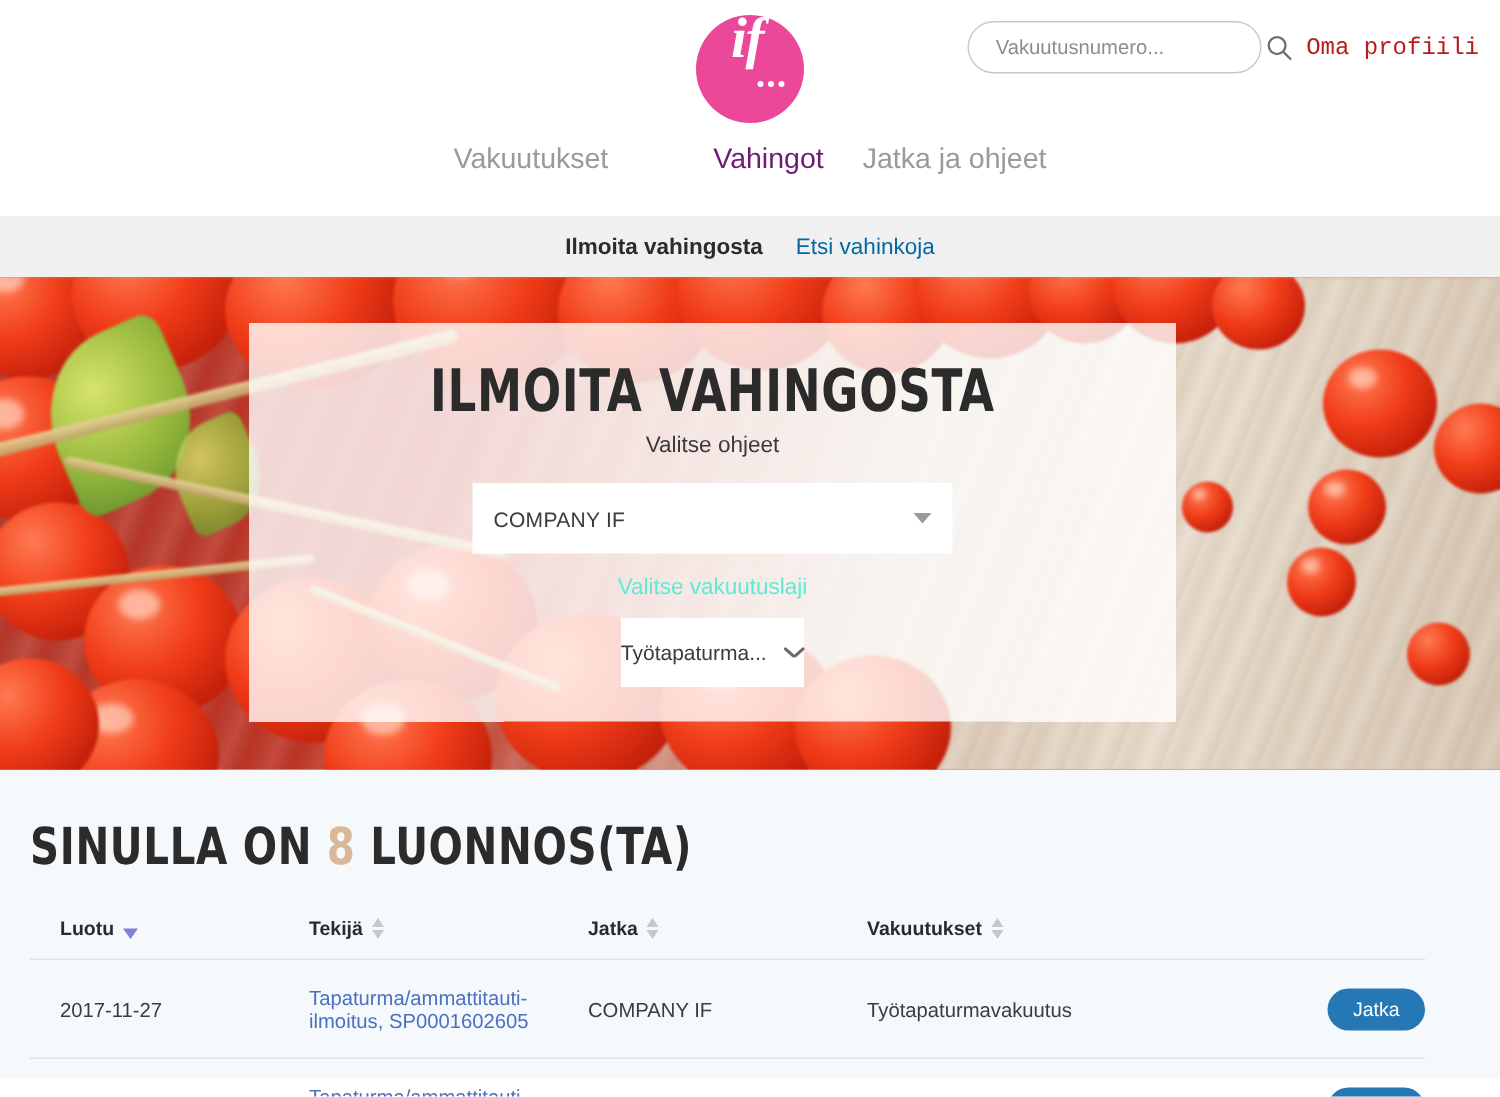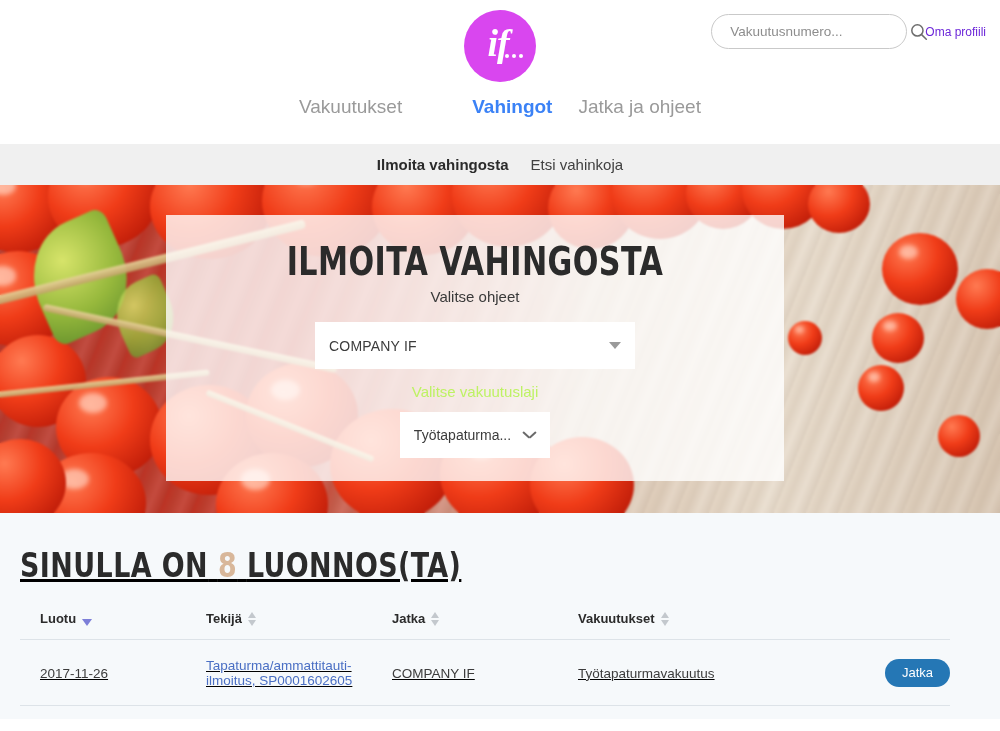--- a/index.html
+++ b/index.html
@@ -17,21 +17,21 @@
     position: relative;
     width: 1000px;
     height: 144px;
     background: #ffffff;
   }
   .utility-row {
     position: absolute;
     top: 14px; right: 14px;
     display: flex;
     align-items: center;
-    gap: 18px;
+    gap: 30px;
   }
   .search-box {
     width: 196px;
     height: 35px;
     border: 1px solid #c9c9c9;
     border-radius: 18px;
     display: flex;
     align-items: center;
     padding: 0 8px 0 16px;
     background: #fff;
@@ -46,36 +46,37 @@
     background: transparent;
   }
   .search-box input::placeholder { color: #8d8d8d; }
   .search-icon {
     width: 20px; height: 20px;
     flex: 0 0 20px;
     display: flex; align-items: center; justify-content: center;
     cursor: pointer;
   }
   .profile-link {
-    font-size: 12px;
-    color: #6d28d9;
+    font-size: 16px;
+    color: #b91c1c;
     white-space: nowrap;
     cursor: pointer;
+    font-family: Liberation Mono, monospace;
   }
 
   .logo {
     position: absolute;
     left: 50%;
     transform: translateX(-50%);
     top: 10px;
     width: 72px; height: 72px;
     border-radius: 50%;
-    background: #d946ef;
-    display: flex;
-    align-items: center;
+    background: #ec4899;
+    display: flex;
+    align-items: flex-start;
     justify-content: center;
   }
   .logo-text {
     font-family: "Liberation Serif", serif;
     font-style: italic;
     font-weight: 700;
     font-size: 38px;
     color: #ffffff;
     letter-spacing: -1px;
     line-height: 1;
@@ -107,38 +108,38 @@
     align-items: baseline;
   }
   .mainnav a {
     font-size: 19px;
     color: #9a9a9a;
     text-decoration: none;
     cursor: pointer;
     white-space: nowrap;
   }
   .mainnav a.active {
-    color: #3b82f6;
-    font-weight: bold;
+    color: #701a75;
+    font-weight: normal;
     margin-left: 44px;
   }
 
   
   .subnav {
     width: 1000px;
     height: 41px;
     background: #f0f0f0;
     display: flex;
     align-items: center;
     justify-content: center;
     gap: 22px;
   }
   .subnav a {
     font-size: 15px;
-    color: #404040;
+    color: #0369a1;
     text-decoration: none;
     cursor: pointer;
     white-space: nowrap;
   }
   .subnav a.active { color: #2b2b2b; font-weight: bold; }
 
   
   .hero {
     position: relative;
     width: 1000px;
@@ -243,25 +244,25 @@
   }
   .caret-down {
     width: 0; height: 0;
     border-left: 6px solid transparent;
     border-right: 6px solid transparent;
     border-top: 7px solid #9a9a9a;
   }
   .hero-sub2 {
     margin-top: 14px;
     font-size: 15px;
-    color: #bef264;
+    color: #5eead4;
   }
   .select-insurance {
     margin-top: 12px;
-    width: 150px;
+    width: 122px;
     height: 46px;
     background: #ffffff;
     display: flex;
     align-items: center;
     justify-content: center;
     gap: 12px;
     cursor: pointer;
   }
   .select-insurance .val {
     font-size: 14px;
@@ -282,21 +283,20 @@
   }
   .chev::before { left: 0; transform: rotate(42deg); transform-origin: left center; }
   .chev::after  { right: 0; transform: rotate(-42deg); transform-origin: right center; }
 
   
   .drafts {
     width: 1000px;
     height: 206px;
     background: #f6f9fb;
     padding: 0 20px;
-    text-decoration: underline;
   }
   .drafts-title {
     font-family: "Liberation Sans Narrow", "DejaVu Sans Condensed", "Liberation Sans", sans-serif;
     font-weight: bold;
     font-size: 34px;
     color: #2b2b2b;
     letter-spacing: 0.5px;
     padding-top: 32px;
     transform: scaleX(0.88);
     transform-origin: left center;
@@ -517,20 +517,31 @@
                 <i class="up"></i>
                 <i class="dn"></i>
               </span>
           </span>
         </th>
         <th></th>
       </tr>
     </thead>
     <tbody>
       <tr>
+        <td class="c-date colpad">2017-11-27</td>
+        <td class="c-maker">
+          <a class="maker-link">Tapaturma/ammattitauti-ilmoitus, SP0001602605</a>
+        </td>
+        <td class="c-company">COMPANY IF</td>
+        <td class="c-type">Työtapaturmavakuutus</td>
+        <td class="c-action">
+          <button class="btn-jatka">Jatka</button>
+        </td>
+      </tr>
+      <tr>
         <td class="c-date colpad">2017-11-26</td>
         <td class="c-maker">
           <a class="maker-link">Tapaturma/ammattitauti-ilmoitus, SP0001602605</a>
         </td>
         <td class="c-company">COMPANY IF</td>
         <td class="c-type">Työtapaturmavakuutus</td>
         <td class="c-action">
           <button class="btn-jatka">Jatka</button>
         </td>
       </tr>

